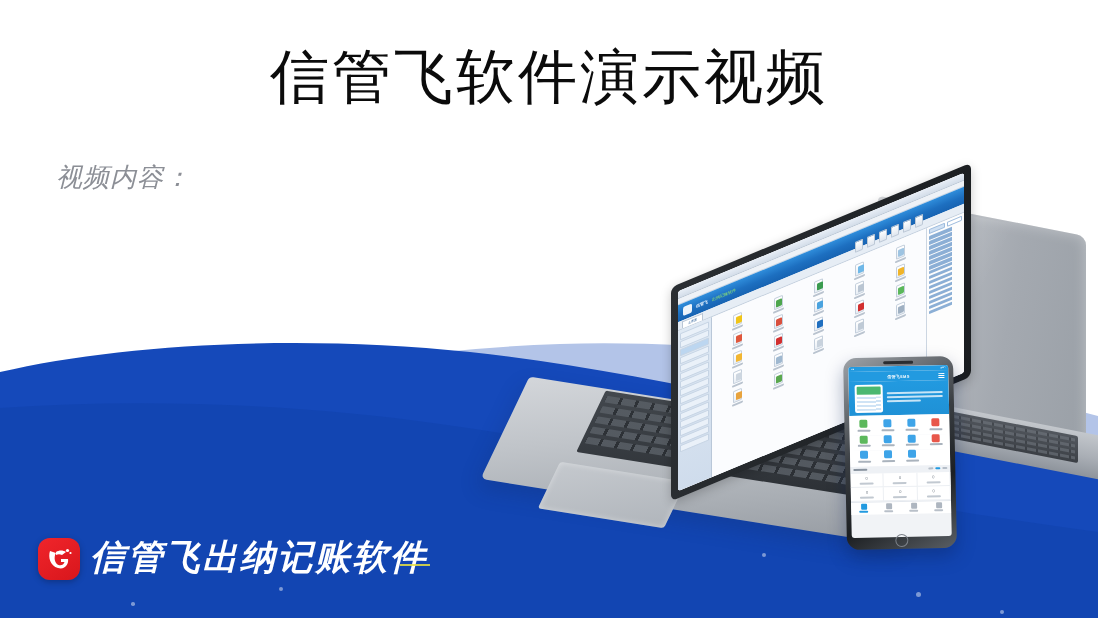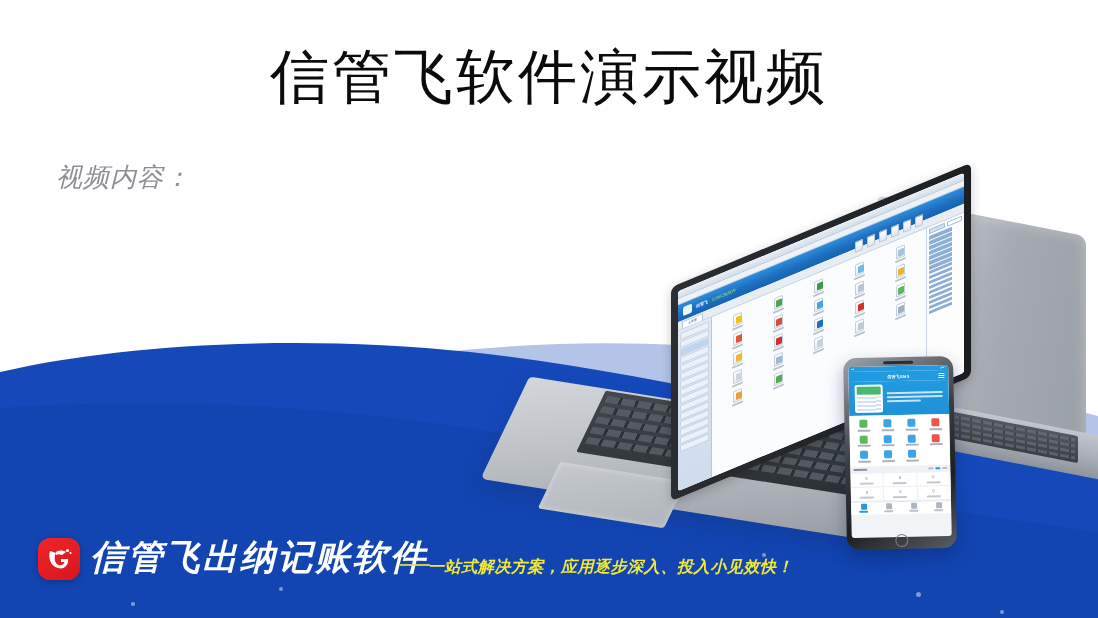--- a/index.html
+++ b/index.html
@@ -655,21 +655,20 @@
     <div class="brand-logo">
       <svg width="42" height="42" viewBox="0 0 42 42">
         <path d="M12 13 C10 19 12 28 20 30 C27 32 31 26 30 21 L23 21 L23 24 L26.5 24 C26 26.5 23 28 20.5 27 C16.5 25.5 15.5 19 18 15 Z" fill="#ffffff"></path>
         <path d="M18 14 C21 12 25 12 28 14 L24 17 C22 16 20 16 18 17 Z" fill="#ffffff"></path>
         <circle cx="29.5" cy="12.5" r="1.6" fill="#ffffff"></circle>
         <circle cx="32.5" cy="15" r="1.1" fill="#ffffff"></circle>
       </svg>
     </div>
     <div class="brand-text">信管飞出纳记账软件</div>
     <div class="brand-rule"></div>
-    <div class="brand-tagline">一站式解决方案，应用逐步深入、投入小见效快！</div>
   </div>
 
   <div id="decor-dots">
       <div class="dot" style="left: 279px; top: 587px; width: 4px; height: 4px;"></div>
       <div class="dot" style="left: 762px; top: 553px; width: 4px; height: 4px;"></div>
       <div class="dot" style="left: 915.5px; top: 591.5px; width: 5px; height: 5px;"></div>
       <div class="dot" style="left: 1000px; top: 610px; width: 4px; height: 4px;"></div>
       <div class="dot" style="left: 131.2px; top: 602.2px; width: 3.6px; height: 3.6px;"></div>
     </div>
 </div>

